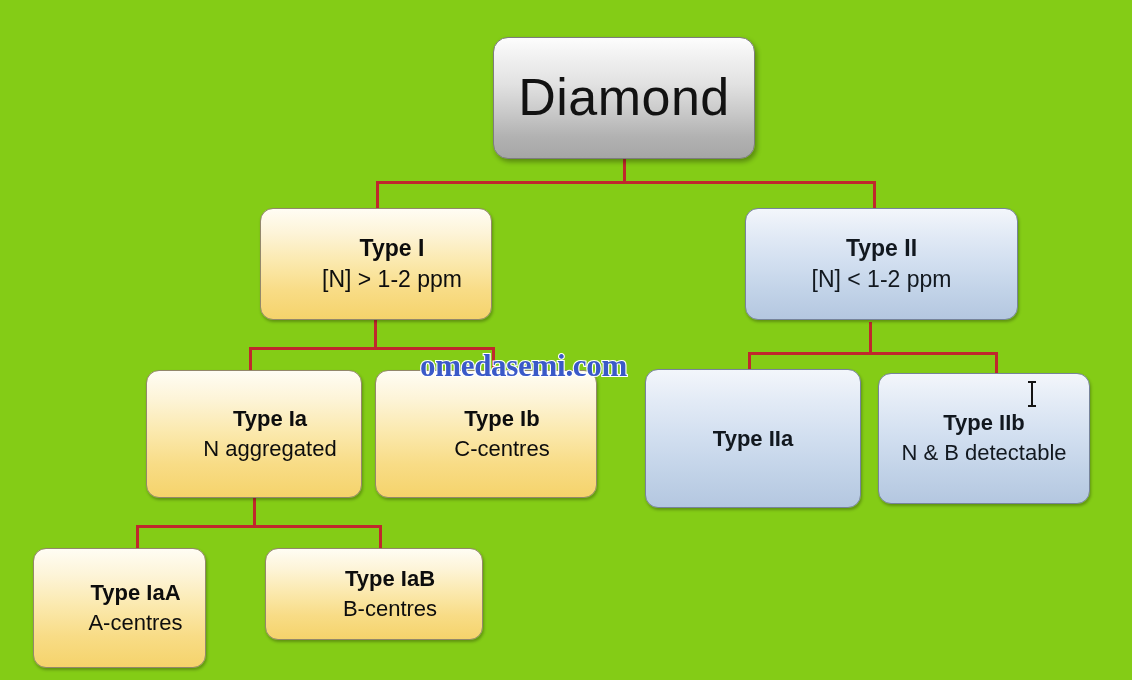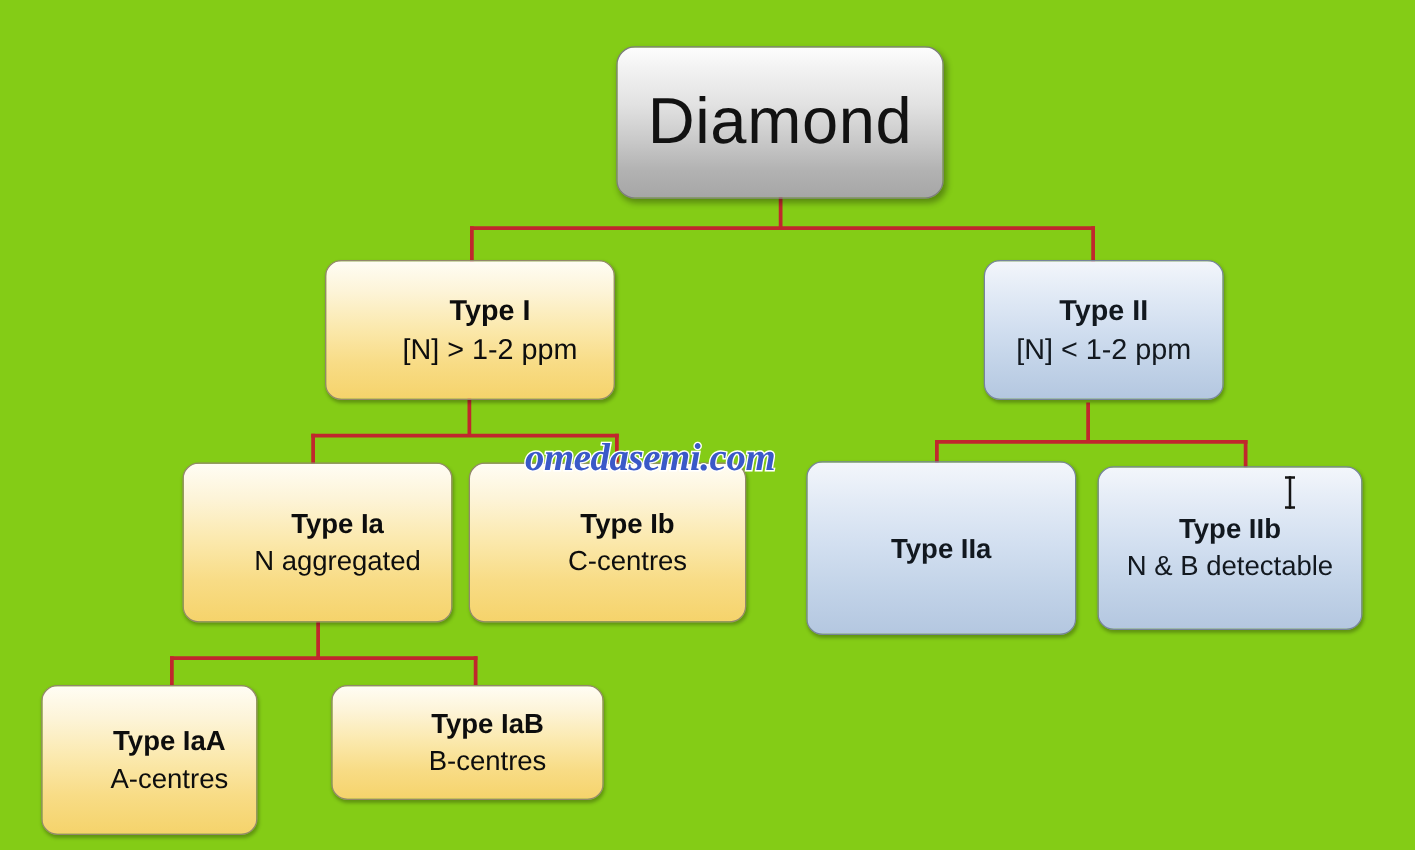--- a/index.html
+++ b/index.html
@@ -101,21 +101,20 @@
   .lvl3 .sub { font-size: 22px; margin-top: 4px; padding: 0 7px; }
   .lvl4 .ttl { font-size: 22px; }
   .lvl4 .sub { font-size: 22px; margin-top: 4px; }
 
   
   .watermark {
     position: absolute;
     left: 420px;
     top: 348px;
     font-family: "Liberation Serif", serif;
-    font-style: italic;
     font-weight: bold;
     font-size: 31px;
     color: #3a59c8;
     letter-spacing: -0.3px;
     white-space: nowrap;
     -webkit-text-stroke: 2.2px #ffffff;
     paint-order: stroke fill;
     z-index: 40;
   }
 
@@ -168,21 +167,21 @@
 
   <div class="node node-root lvl1" style="left:493px; top:37px; width:262px; height:122px;">
     <div class="ttl">Diamond</div>
   </div>
 
   <div class="node node-yellow lvl2" style="left:260px; top:208px; width:232px; height:112px;">
     <div class="ttl">Type I</div>
     <div class="sub">[N] &gt; 1-2 ppm</div>
   </div>
 
-  <div class="node node-blue lvl2" style="left:787px; top:208px; width:192px; height:112px;">
+  <div class="node node-blue lvl2" style="left:745px; top:208px; width:273px; height:112px;">
     <div class="ttl">Type II</div>
     <div class="sub">[N] &lt; 1-2 ppm</div>
   </div>
 
   <div class="node node-yellow lvl3" style="left:146px; top:370px; width:216px; height:128px;">
     <div class="ttl">Type Ia</div>
     <div class="sub">N aggregated</div>
   </div>
 
   <div class="node node-yellow lvl3" style="left:375px; top:370px; width:222px; height:128px;">

